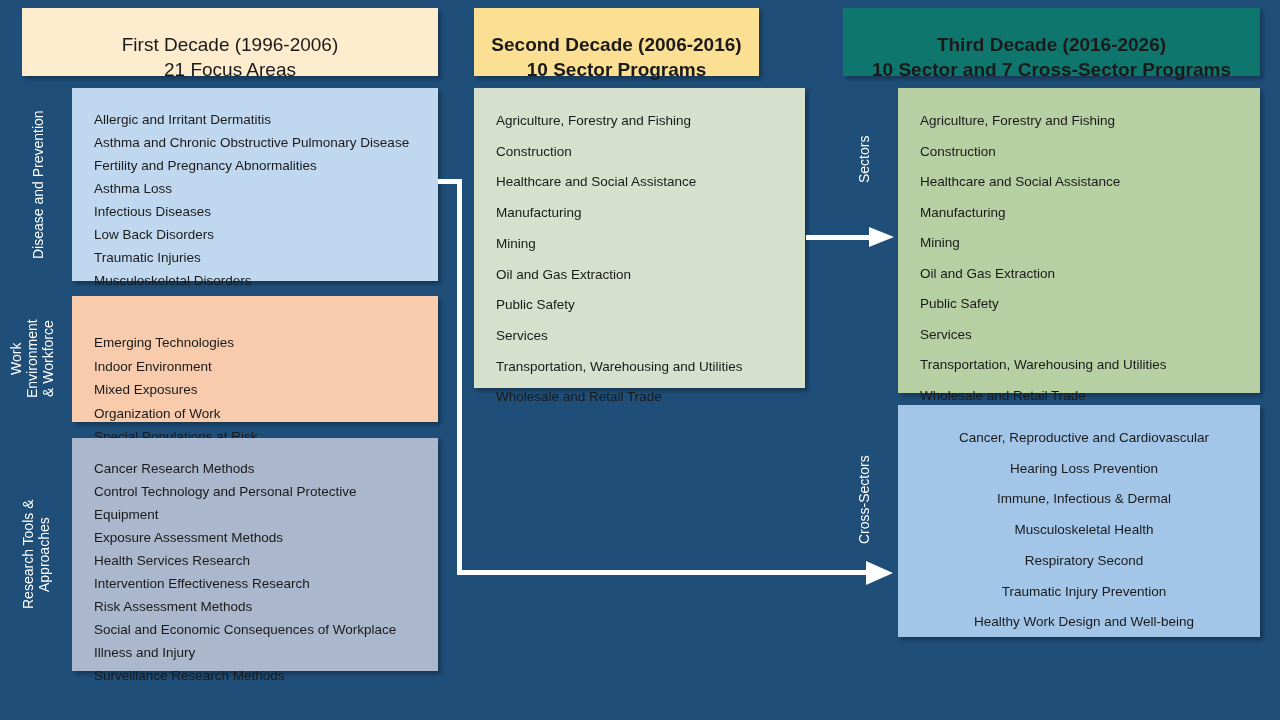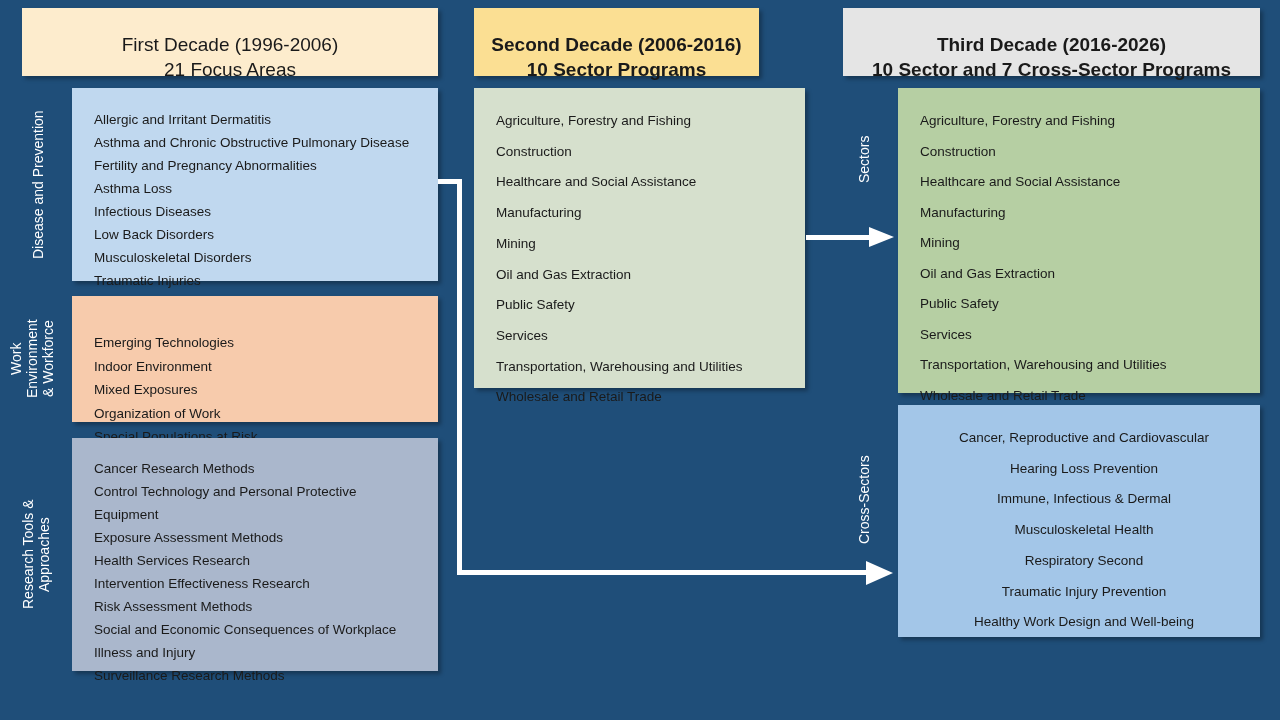--- a/index.html
+++ b/index.html
@@ -29,21 +29,21 @@
     font-size: 19px;
     line-height: 25px;
     padding-top: 24px;
     box-shadow: 3px 3px 4px rgba(0,0,0,0.30);
   }
   .hdr .l1 { display: block; }
   .hdr .l2 { display: block; }
 
   #hdr1 { left: 22px;  top: 8px;  width: 416px; height: 68px; background: #fdeccd; }
   #hdr2 { left: 474px; top: 8px;  width: 285px; height: 68px; background: #fbdf93; }
-  #hdr3 { left: 843px; top: 8px;  width: 417px; height: 68px; background: #e5e5e5; }
+  #hdr3 { left: 843px; top: 8px;  width: 417px; height: 68px; background: #0f766e; }
   #hdr3 { font-weight: bold; }
   #hdr2 { font-weight: bold; }
 
   
   .panel {
     position: absolute;
     box-sizing: border-box;
     box-shadow: 3px 3px 4px rgba(0,0,0,0.30);
     color: #1a1a1a;
     font-size: 13.5px;
@@ -159,22 +159,22 @@
   <div class="vlabel" id="v-disease">Disease and Prevention</div>
 
   <div class="panel" id="p-disease">
     <ul>
       <li>Allergic and Irritant Dermatitis</li>
       <li>Asthma and Chronic Obstructive Pulmonary Disease</li>
       <li>Fertility and Pregnancy Abnormalities</li>
       <li>Asthma Loss</li>
       <li>Infectious Diseases</li>
       <li>Low Back Disorders</li>
+      <li>Traumatic Injuries</li>
       <li>Musculoskeletal Disorders</li>
-      <li>Traumatic Injuries</li>
     </ul>
   </div>
 
   <div class="vgroup" id="v-work">
     <div class="vline" style="height:126px;">Work</div>
     <div class="vline" style="height:126px;">Environment</div>
     <div class="vline" style="height:126px;">&amp; Workforce</div>
   </div>
 
   <div class="panel" id="p-work">

